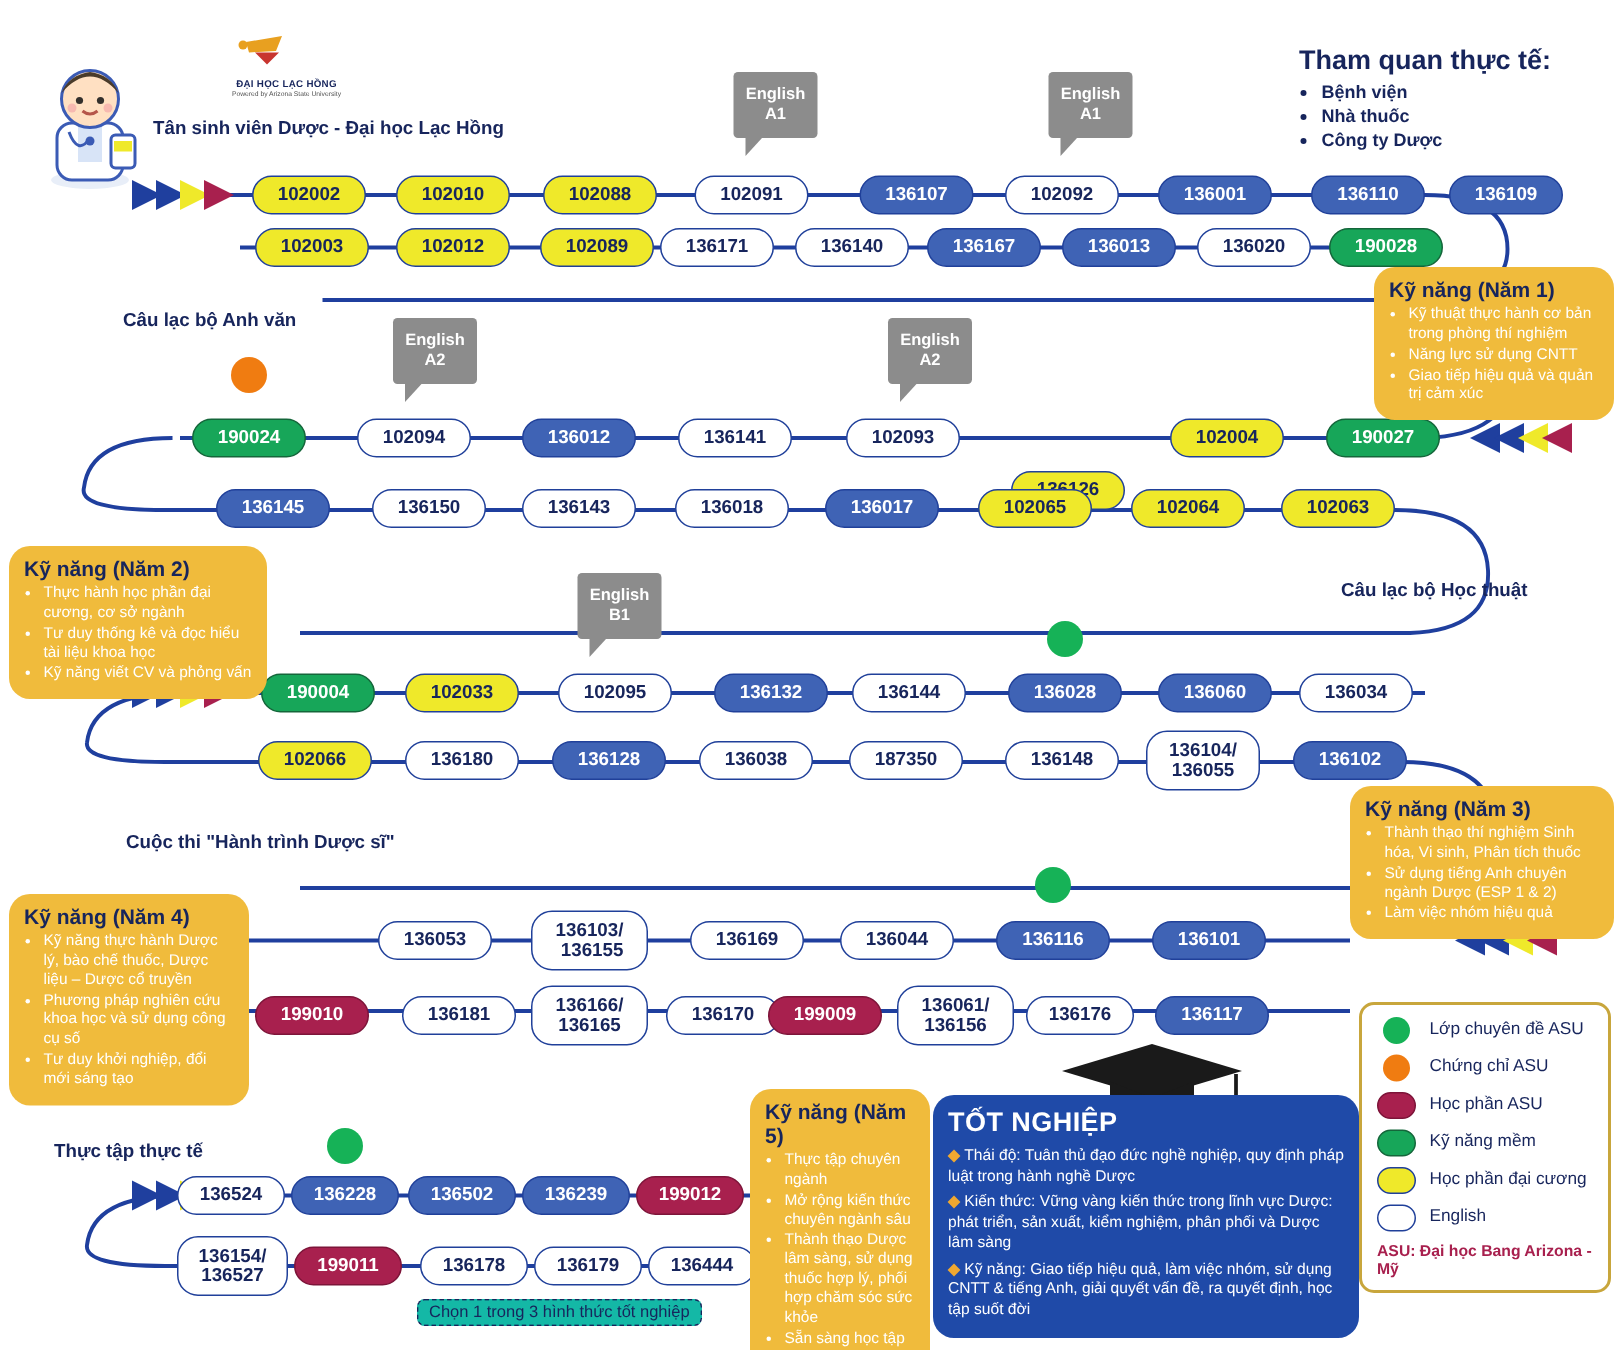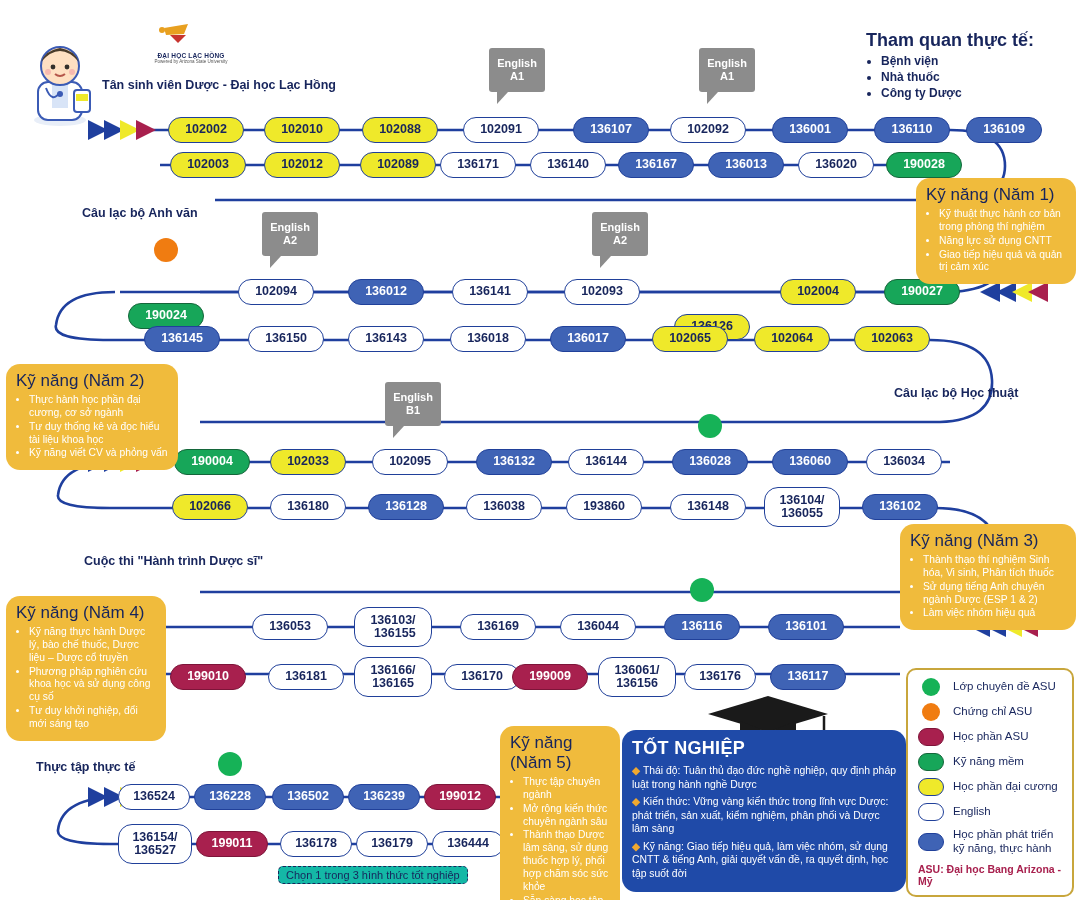--- a/index.html
+++ b/index.html
@@ -38,21 +38,21 @@
   .dot.orange { background:#f07c11; }
 
   
   .skillbox {
     position:absolute;
     background:#f0bb3c;
     border-radius:14px;
     padding:7px 10px 9px 10px;
     color:#ffffff;
   }
-  .skillbox .sb-title { font-size:17px; font-weight:400; color:#17255c; margin-bottom:3px; }
+  .skillbox .sb-title { font-size:14px; font-weight:700; color:#17255c; margin-bottom:3px; }
   .skillbox ul { margin:0; padding-left:13px; }
   .skillbox li { font-size:10.3px; line-height:1.25; color:#ffffff; margin-bottom:1px; }
 
   
   .callout {
     position:absolute; width:56px; height:44px;
     background:#8c8c8c; color:#fff;
     border-radius:3px;
     display:flex; align-items:center; justify-content:center;
     font-size:11px; font-weight:700; text-align:center; line-height:1.2;
@@ -266,21 +266,21 @@
 <div class="pill general" style="left:170px; top:152px; width:76px;">102003</div>
 <div class="pill general" style="left:264px; top:152px; width:76px;">102012</div>
 <div class="pill general" style="left:360px; top:152px; width:76px;">102089</div>
 <div class="pill english" style="left:440px; top:152px; width:76px;">136171</div>
 <div class="pill english" style="left:530px; top:152px; width:76px;">136140</div>
 <div class="pill skillprac" style="left:618px; top:152px; width:76px;">136167</div>
 <div class="pill skillprac" style="left:708px; top:152px; width:76px;">136013</div>
 <div class="pill english" style="left:798px; top:152px; width:76px;">136020</div>
 <div class="pill softskill" style="left:886px; top:152px; width:76px;">190028</div>
 
-<div class="pill softskill" style="left:128px; top:279px; width:76px;margin-top:24px;">190024</div>
+<div class="pill softskill" style="left:128px; top:279px; width:76px;">190024</div>
 <div class="pill english" style="left:238px; top:279px; width:76px;">102094</div>
 <div class="pill skillprac" style="left:348px; top:279px; width:76px;">136012</div>
 <div class="pill english" style="left:452px; top:279px; width:76px;">136141</div>
 <div class="pill english" style="left:564px; top:279px; width:76px;">102093</div>
 <div class="pill general" style="left:674px; top:279px; width:76px;margin-top:35px;">136126</div>
 <div class="pill general" style="left:780px; top:279px; width:76px;">102004</div>
 <div class="pill softskill" style="left:884px; top:279px; width:76px;">190027</div>
 
 <div class="pill skillprac" style="left:144px; top:326px; width:76px;">136145</div>
 <div class="pill english" style="left:248px; top:326px; width:76px;">136150</div>
@@ -297,21 +297,21 @@
 <div class="pill skillprac" style="left:476px; top:449px; width:76px;">136132</div>
 <div class="pill english" style="left:568px; top:449px; width:76px;">136144</div>
 <div class="pill skillprac" style="left:672px; top:449px; width:76px;">136028</div>
 <div class="pill skillprac" style="left:772px; top:449px; width:76px;">136060</div>
 <div class="pill english" style="left:866px; top:449px; width:76px;">136034</div>
 
 <div class="pill general" style="left:172px; top:494px; width:76px;">102066</div>
 <div class="pill english" style="left:270px; top:494px; width:76px;">136180</div>
 <div class="pill skillprac" style="left:368px; top:494px; width:76px;">136128</div>
 <div class="pill english" style="left:466px; top:494px; width:76px;">136038</div>
-<div class="pill english" style="left:566px; top:494px; width:76px;">193860</div>
+<div class="pill english" style="left:566px; top:494px; width:76px;">187350</div>
 <div class="pill english" style="left:670px; top:494px; width:76px;">136148</div>
 <div class="pill english two" style="left:764px; top:487px; width:76px;">136104/
 136055</div>
 <div class="pill skillprac" style="left:862px; top:494px; width:76px;">136102</div>
 
 <div class="pill english" style="left:252px; top:614px; width:76px;">136053</div>
 <div class="pill english two" style="left:354px; top:607px; width:78px;text-align:right;">136103/
 136155</div>
 <div class="pill english" style="left:460px; top:614px; width:76px;">136169</div>
 <div class="pill english" style="left:560px; top:614px; width:76px;">136044</div>
@@ -422,18 +422,14 @@
     <span class="legend-label">Kỹ năng mềm</span>
   </div>
   <div class="legend-row">
     <span class="legend-swatch" style="background:#efe92a;"></span>
     <span class="legend-label">Học phần đại cương</span>
   </div>
   <div class="legend-row">
     <span class="legend-swatch" style="background:#ffffff;"></span>
     <span class="legend-label">English</span>
   </div>
-  <div class="legend-row">
-    <span class="legend-swatch" style="background:#3f63b5;"></span>
-    <span class="legend-label">Học phần phát triển kỹ năng, thực hành</span>
-  </div>
   <div class="legend-foot">ASU: Đại học Bang Arizona - Mỹ</div>
 </div>
 
 </body></html>

